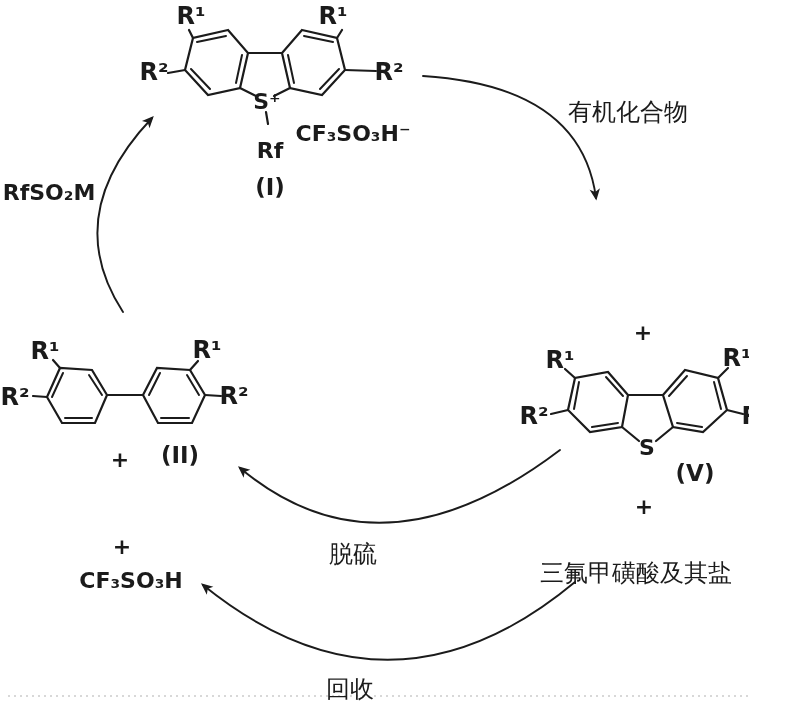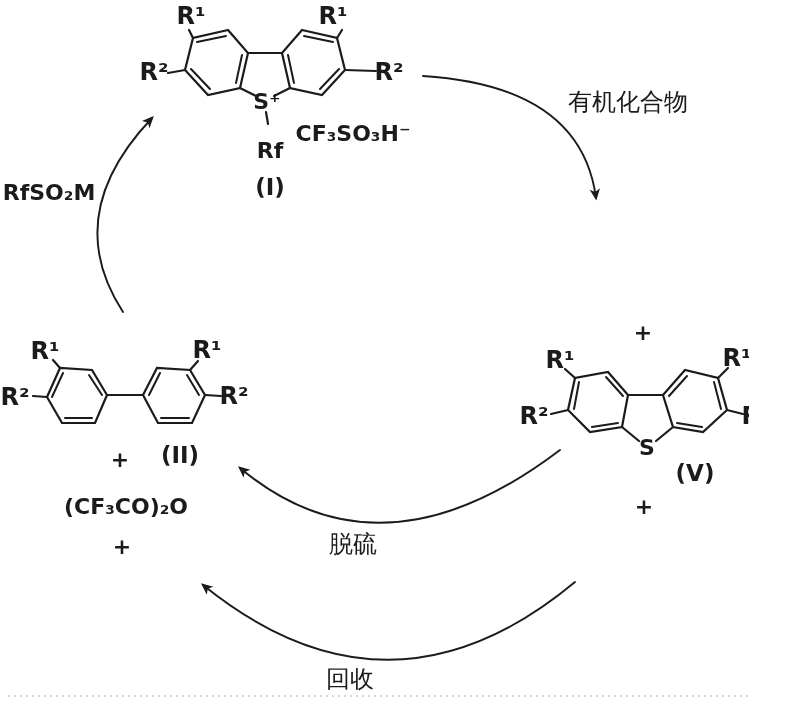--- a/index.html
+++ b/index.html
@@ -16,21 +16,21 @@
   .arrow  { stroke:var(--ink); stroke-width:1.9; fill:none; stroke-linecap:round; }
   .dashes { stroke:var(--divider); stroke-width:1.5; stroke-dasharray:2 4; fill:none; }
   .lbl {
     position:absolute; transform:translate(-50%,-50%);
     color:var(--ink); white-space:nowrap; line-height:1;
   }
   .formula { font-weight:bold; font-size:22px; letter-spacing:0; }
   .rsub    { font-weight:bold; font-size:24px; }
   .tag     { font-weight:bold; font-size:23px; }
   .plus    { font-weight:bold; font-size:22px; }
-  .cjk     { font-weight:400; font-size:24px; font-family:"DejaVu Sans","Liberation Serif",serif; }
+  .cjk     { font-weight:400; font-size:24px; font-family:"DejaVu Sans","Liberation Serif",serif;margin-top:10px; }
 </style>
 </head>
 <body>
 
 <div id="canvas">
 
   <svg id="skeleton-svg" width="800" height="701" viewBox="0 0 800 701">
     <defs>
       <marker id="ah" viewBox="0 0 10 10" markerWidth="13" markerHeight="13" refX="7.5" refY="5" orient="auto" markerUnits="userSpaceOnUse">
         <path d="M0.5,1 L9.5,5 L0.5,9 L2.8,5 Z" fill="#1b1b1b"></path>
@@ -76,29 +76,30 @@
   <div class="lbl tag" style="left:270px;top:187px">(I)</div>
 
   <div class="lbl formula" style="left:49px;top:193px">RfSO₂M</div>
 
   <div class="lbl rsub" style="left:45px;top:351px">R¹</div>
   <div class="lbl rsub" style="left:207px;top:350px">R¹</div>
   <div class="lbl rsub" style="left:15px;top:397px">R²</div>
   <div class="lbl rsub" style="left:234px;top:396px">R²</div>
   <div class="lbl plus" style="left:120px;top:460px">+</div>
   <div class="lbl tag" style="left:180px;top:455px">(II)</div>
-  <div class="lbl formula" style="left:126px;top:507px">(CF₃CO)₂O</div>
   <div class="lbl plus" style="left:122px;top:547px">+</div>
+  <div class="lbl formula" style="left:131px;top:581px">CF₃SO₃H</div>
 
   <div class="lbl plus" style="left:643px;top:333px">+</div>
   <div class="lbl rsub" style="left:560px;top:360px">R¹</div>
   <div class="lbl rsub" style="left:737px;top:358px">R¹</div>
   <div class="lbl rsub" style="left:534px;top:416px">R²</div>
   <div class="lbl rsub" style="left:756px;top:416px">R²</div>
   <div class="lbl formula" style="left:647px;top:448px">S</div>
   <div class="lbl tag" style="left:695px;top:473px">(V)</div>
   <div class="lbl plus" style="left:644px;top:507px">+</div>
 
   <div class="lbl cjk" style="left:628px;top:102px">有机化合物</div>
+  <div class="lbl cjk" style="left:636px;top:563px">三氟甲磺酸及其盐</div>
   <div class="lbl cjk" style="left:353px;top:544px">脱硫</div>
   <div class="lbl cjk" style="left:350px;top:679px">回收</div>
 
 </div>
 
 </body></html>

